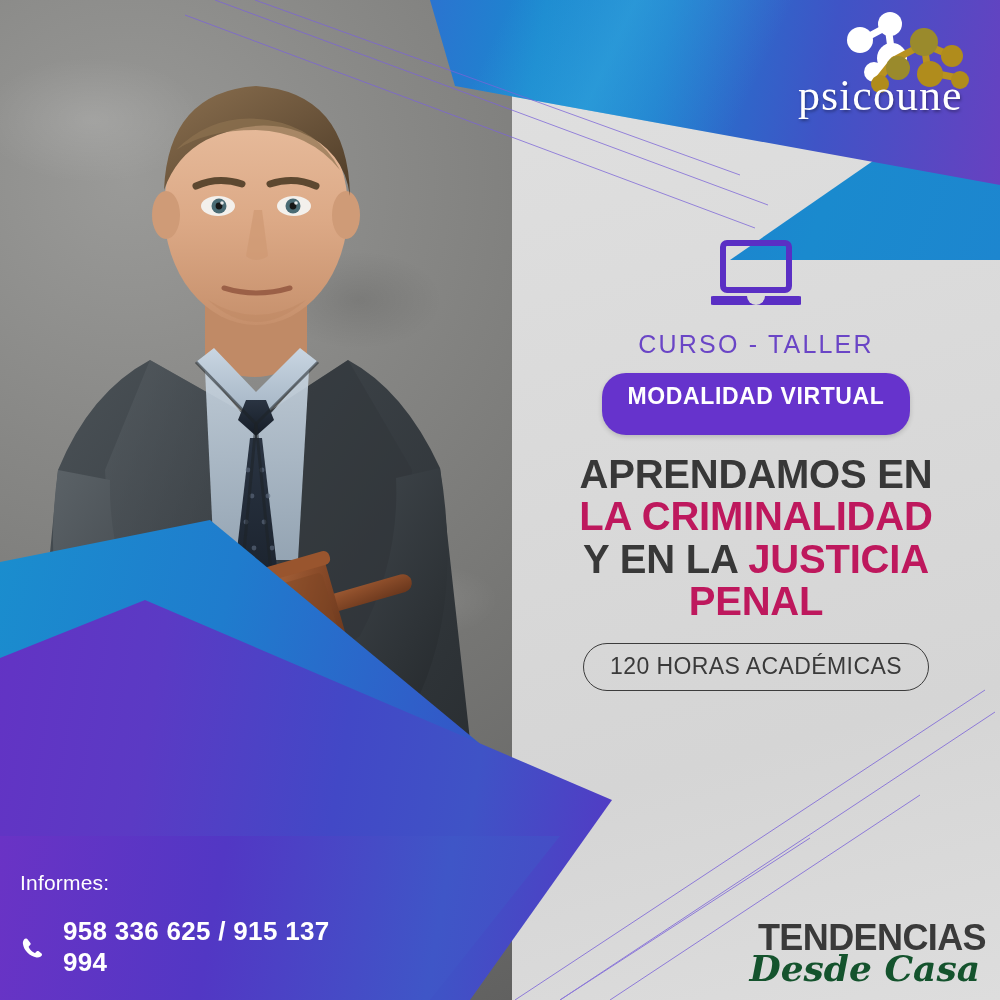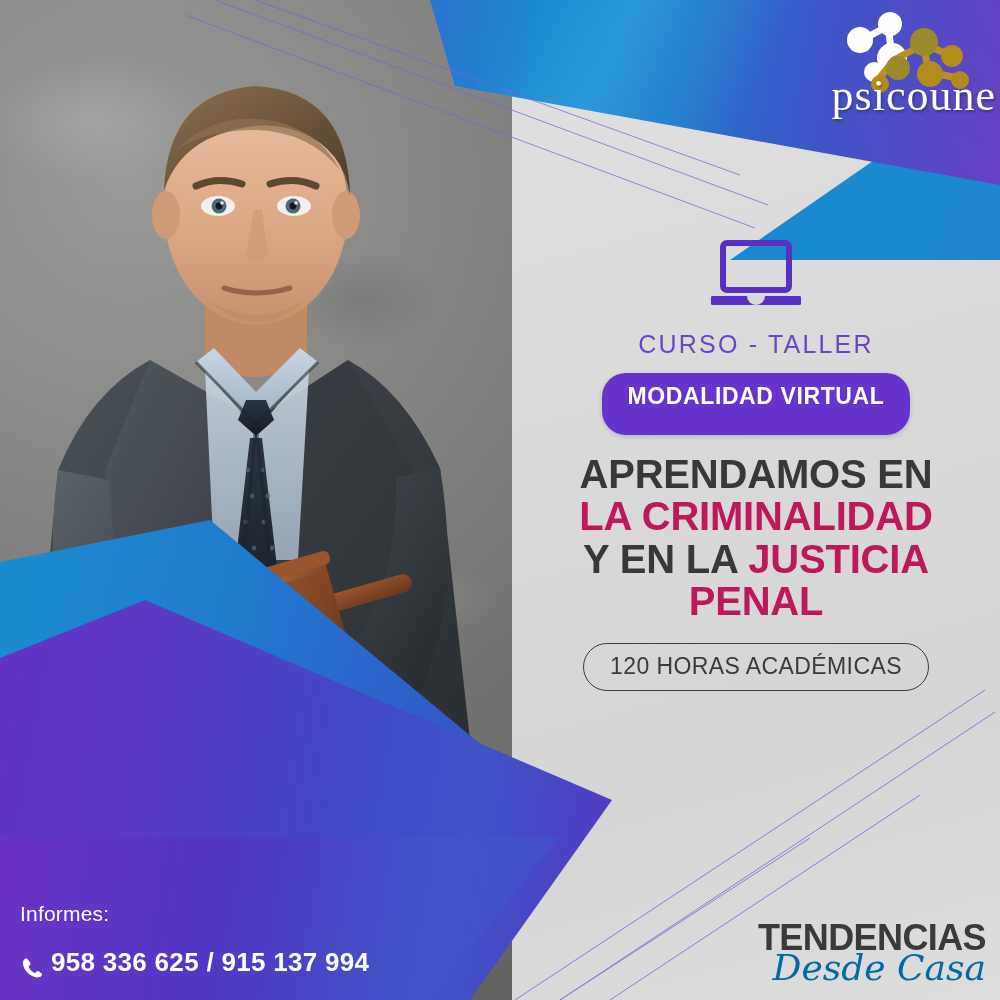--- a/index.html
+++ b/index.html
@@ -75,22 +75,21 @@
   }
   .bot-purple-2{
     position:absolute; left:0; top:836px; width:620px; height:164px;
     background:linear-gradient(100deg,#6a33c5 0%, #5237c4 35%, #3f56c7 70%, #4a46c5 100%);
     clip-path:polygon(0 0, 0 164px, 430px 164px, 560px 0);
   }
 
   
   .logo{ position:absolute; right:16px; top:12px; width:190px; height:110px; }
   .logo-word{
-    position:absolute; left:12px; bottom:4px; width:190px;
-    text-align:right;
+    position:absolute; left:4px; bottom:4px; width:190px;
     font-family:"Liberation Serif", serif;
     font-size:44px; letter-spacing:1px; color:#ffffff;
     text-shadow:1px 2px 3px rgba(0,0,0,.35);
     line-height:1;
   }
 
   
   .content{
     position:absolute; left:520px; top:240px; width:472px;
     text-align:center;
@@ -121,35 +120,35 @@
     margin-top:20px;
     border:1.6px solid #3c3c3c;
     border-radius:26px;
     padding:9px 26px 10px;
     font-size:23px; color:#3a3a3a; letter-spacing:.4px;
   }
 
   
   .contact{ position:absolute; left:20px; bottom:14px; width:360px; color:#fff; }
   .contact .informes{ font-size:21px; margin-bottom:21px; letter-spacing:.2px; }
-  .contact .phone-row{ display:flex; align-items:flex-end; gap:9px; margin-bottom:8px; }
+  .contact .phone-row{ display:flex; align-items:center; gap:21px; margin-bottom:8px; }
   .contact .phone-num{ font-size:26px; font-weight:bold; letter-spacing:.3px; }
   .contact .web{ font-size:21px; letter-spacing:4.2px; color:#f0f0f5; }
 
   
   .tagline{ position:absolute; right:14px; bottom:14px; text-align:right; }
   .tagline .l1{
     font-size:36px; font-weight:bold; color:#3a3a3a;
     letter-spacing:-.6px; line-height:1;
   }
   .tagline .l2{
     font-family:"DejaVu Serif", serif;
-    font-style:italic; font-weight:normal;
-    font-size:36px; color:#0369a1;
-    line-height:1; margin-top:-6px; 
+    font-style:italic; font-weight:bold;
+    font-size:36px; color:#14532d;
+    line-height:1; margin-top:-6px; margin-right:6px;
   }
 </style>
 </head>
 <body>
 
 <div class="canvas">
 
   <div class="photo-wrap">
     <div class="photo-bg"></div>
     <svg class="man" viewBox="0 0 512 1000" preserveAspectRatio="xMidYMid slice">

